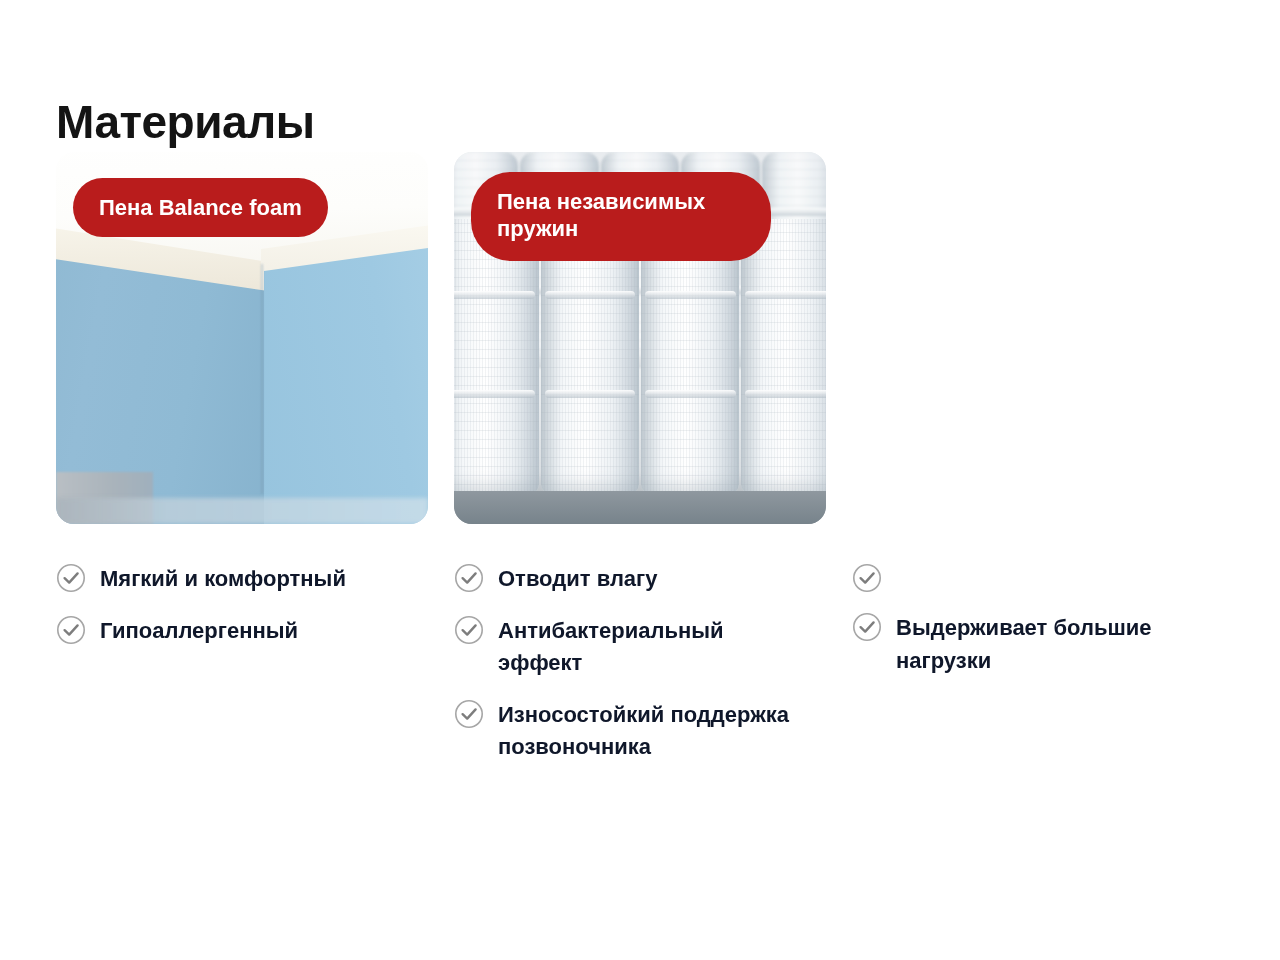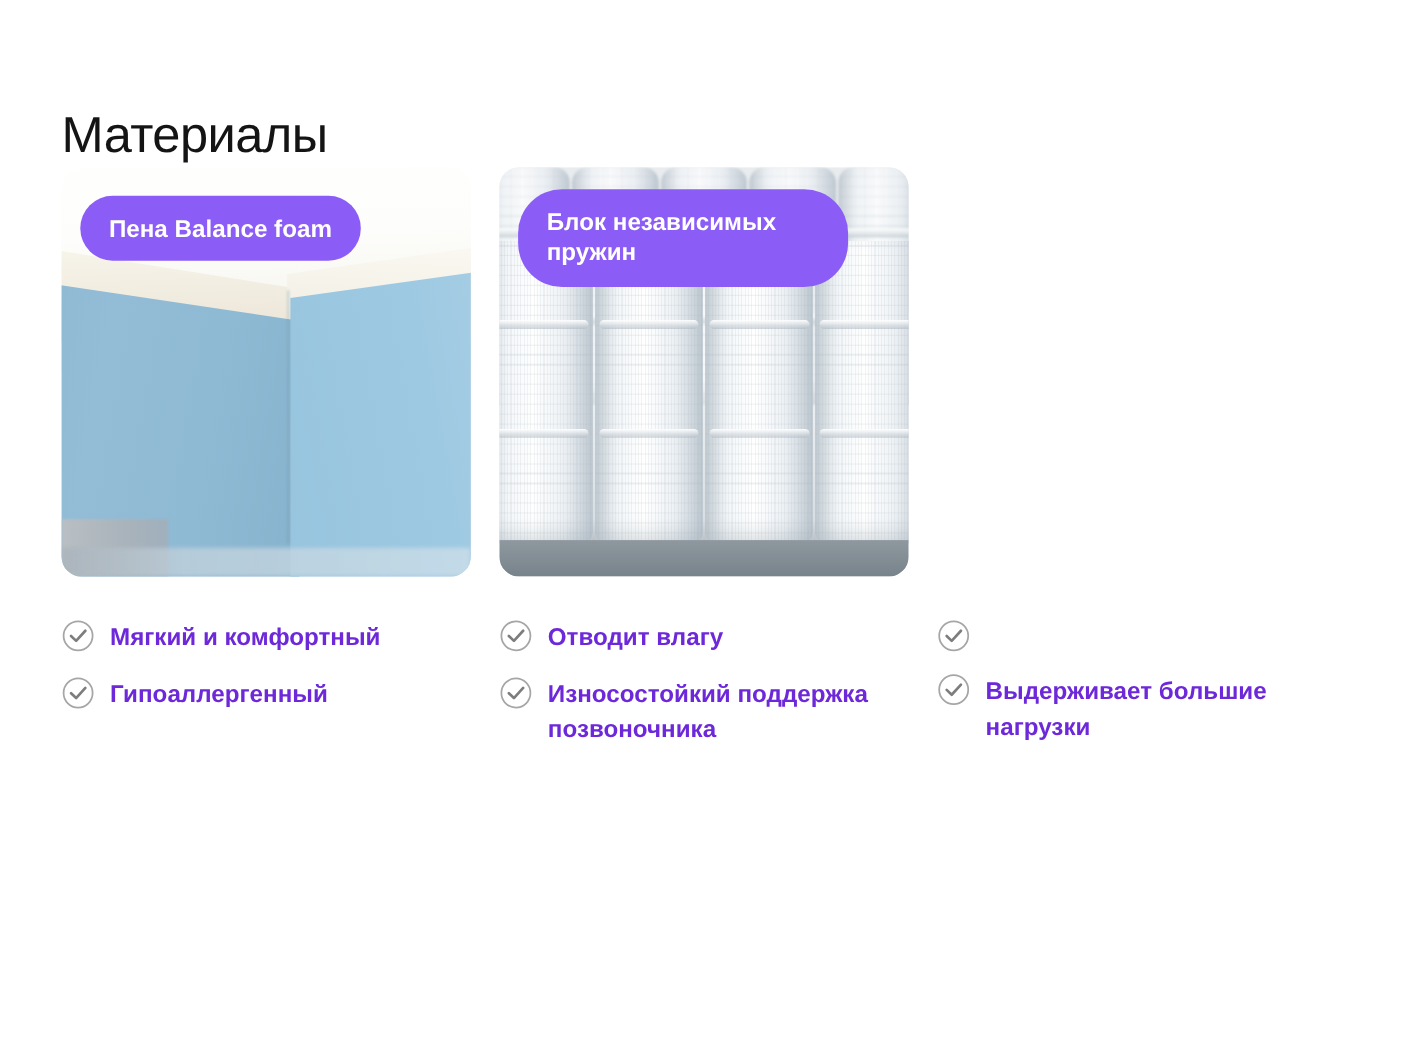--- a/index.html
+++ b/index.html
@@ -21,21 +21,21 @@
     position: absolute;
     inset: 0;
   }
 
   
   .page-title {
     position: absolute;
     left: 56px;
     top: 68px;
     font-size: 46px;
-    font-weight: normal;
+    font-weight: bold;
     letter-spacing: -0.5px;
     line-height: 1;
     color: #141414;
     white-space: nowrap;
   }
 
   
   .cards {
     position: absolute;
     left: 56px;
@@ -212,21 +212,21 @@
     height: 9%;
     background: linear-gradient(180deg, #8f989f 0%, #77838b 100%);
   }
 
   
   .badge {
     position: absolute;
     left: 17px;
     top: 26px;
     max-width: 310px;
-    background: #8b5cf6;
+    background: #b91c1c;
     color: #ffffff;
     font-size: 22px;
     font-weight: bold;
     line-height: 1.24;
     padding: 16px 26px;
     border-radius: 40px;
     box-sizing: border-box;
   }
   .badge.two-line {
     left: 17px;
@@ -258,21 +258,21 @@
     width: 30px;
     height: 30px;
     margin-top: 1px;
     margin-right: 14px;
   }
   .check-icon svg { display: block; }
   .feature-text {
     font-size: 22px;
     font-weight: bold;
     line-height: 1.48;
-    color: #6d28d9;
+    color: #0f172a;
     padding-top: 1px;
   }
   .col1 .feature-text { max-width: 290px; }
   .col2 .feature-text { max-width: 300px; }
   .col3 .feature-text { max-width: 300px; }
 </style>
 </head>
 <body>
 
 <div class="page">
@@ -306,21 +306,21 @@
           <div class="spring"></div>
         </div>
         <div class="spring-row front">
           <div class="spring"></div>
           <div class="spring"></div>
           <div class="spring"></div>
           <div class="spring"></div>
         </div>
         <div class="spring-floor"></div>
       </div>
-      <div class="badge two-line">Блок независимых пружин</div>
+      <div class="badge two-line">Пена независимых пружин</div>
     </div>
 
   </div>
 
   <div class="lists">
 
     <div class="list-col col1">
       <div class="feature">
         <span class="check-icon">
           <svg width="30" height="30" viewBox="0 0 30 30">
@@ -343,20 +343,29 @@
 
     <div class="list-col col2">
       <div class="feature">
         <span class="check-icon">
           <svg width="30" height="30" viewBox="0 0 30 30">
               <circle cx="15" cy="15" r="13.2" fill="none" stroke="#a6a6a6" stroke-width="1.6"></circle>
               <path d="M8.6 15.2 L13.2 19.6 L21.6 10.4" fill="none" stroke="#7d7d7d" stroke-width="2.4" stroke-linecap="round" stroke-linejoin="round"></path>
             </svg>
         </span>
         <span class="feature-text">Отводит влагу</span>
+      </div>
+      <div class="feature">
+        <span class="check-icon">
+          <svg width="30" height="30" viewBox="0 0 30 30">
+              <circle cx="15" cy="15" r="13.2" fill="none" stroke="#a6a6a6" stroke-width="1.6"></circle>
+              <path d="M8.6 15.2 L13.2 19.6 L21.6 10.4" fill="none" stroke="#7d7d7d" stroke-width="2.4" stroke-linecap="round" stroke-linejoin="round"></path>
+            </svg>
+        </span>
+        <span class="feature-text">Антибактериальный эффект</span>
       </div>
       <div class="feature">
         <span class="check-icon">
           <svg width="30" height="30" viewBox="0 0 30 30">
               <circle cx="15" cy="15" r="13.2" fill="none" stroke="#a6a6a6" stroke-width="1.6"></circle>
               <path d="M8.6 15.2 L13.2 19.6 L21.6 10.4" fill="none" stroke="#7d7d7d" stroke-width="2.4" stroke-linecap="round" stroke-linejoin="round"></path>
             </svg>
         </span>
         <span class="feature-text">Износостойкий поддержка позвоночника</span>
       </div>

